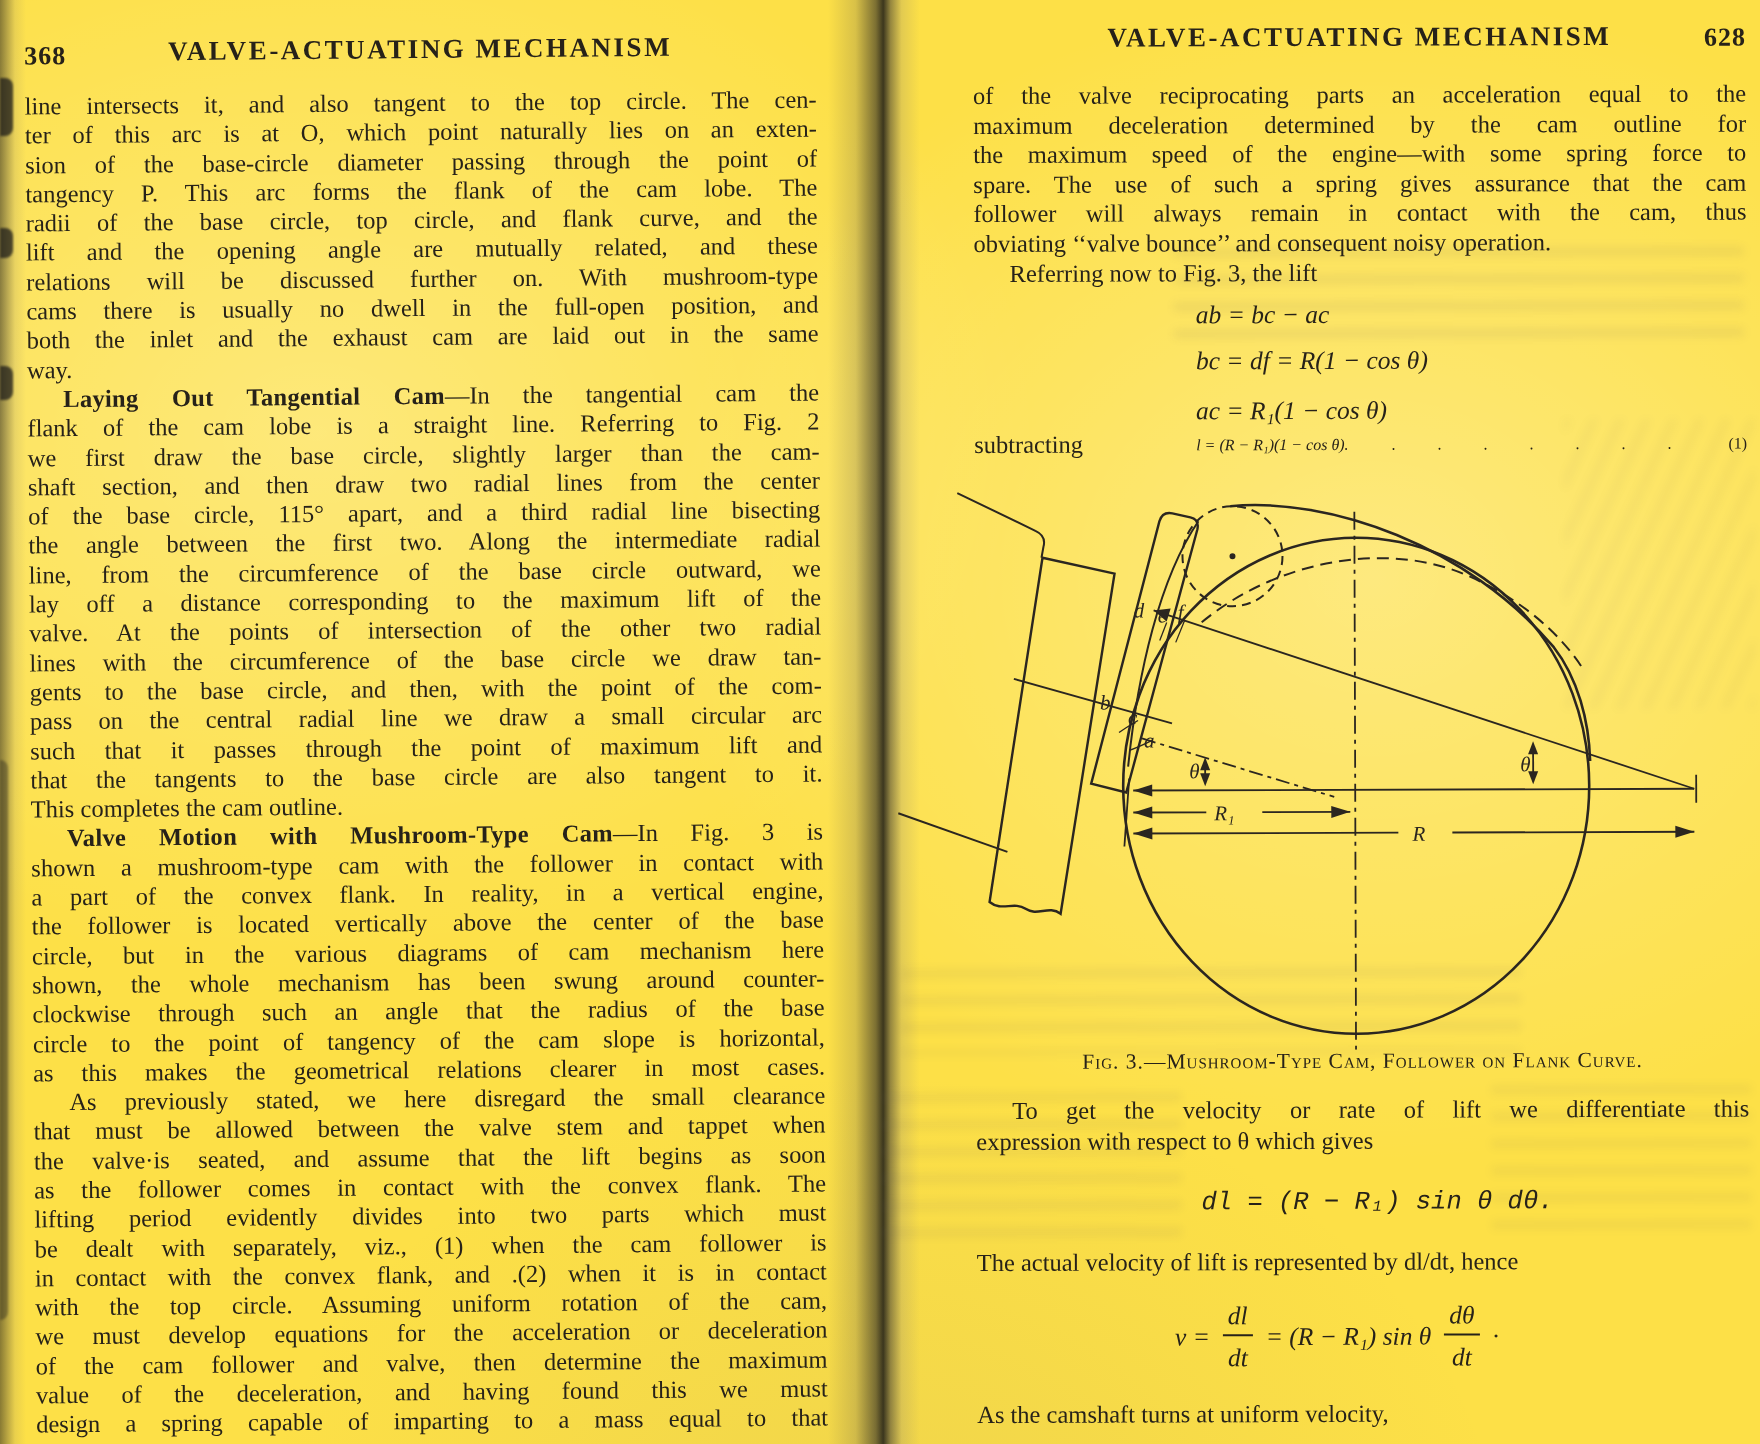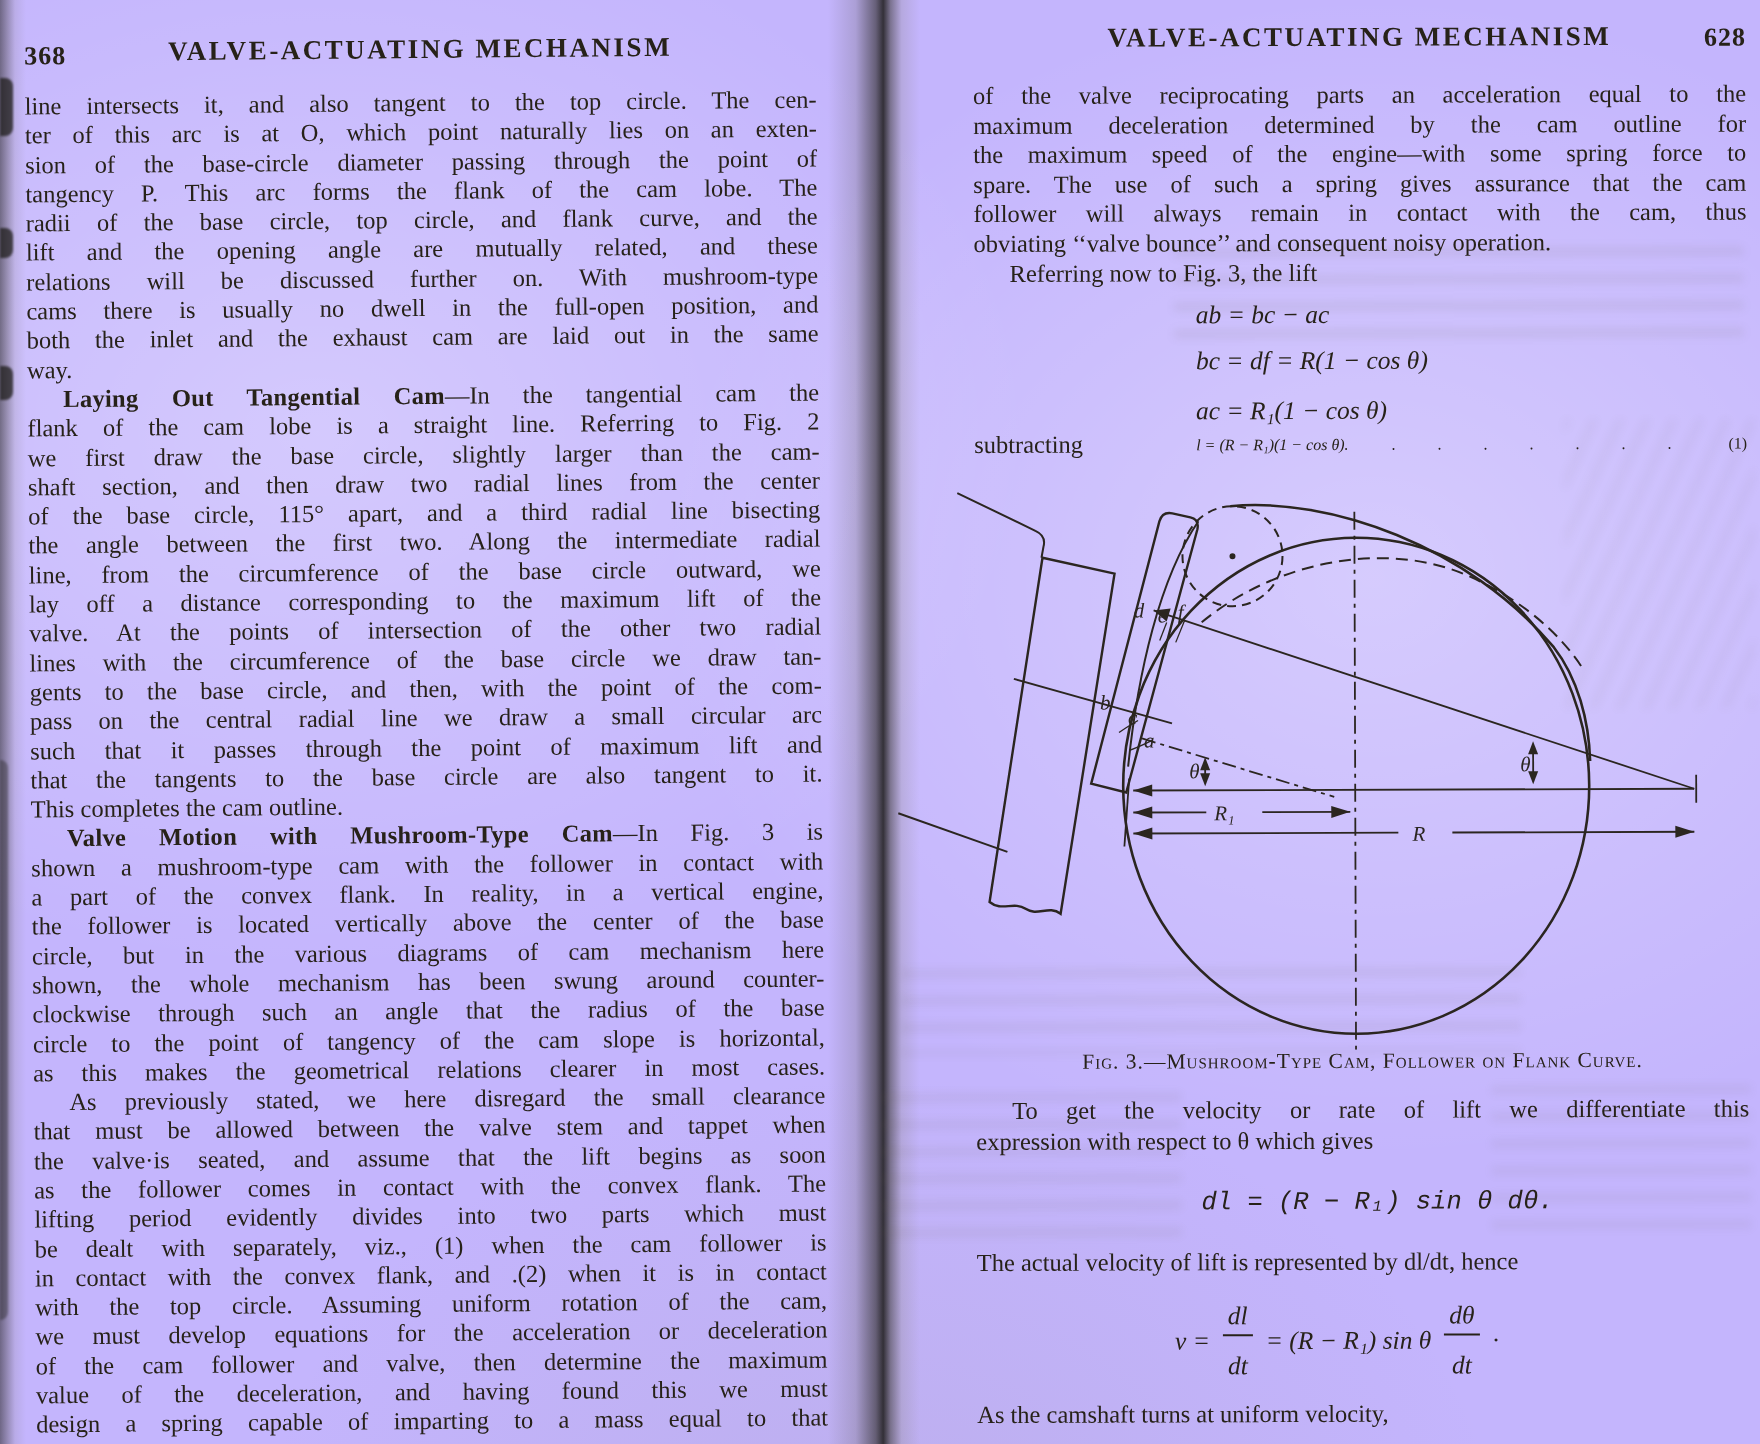--- a/index.html
+++ b/index.html
@@ -1,18 +1,18 @@
 <!DOCTYPE html>
 <html><head>
 <meta charset="utf-8">
 <style>
   html,body{margin:0;padding:0;}
   #stage{
     position:relative; width:1760px; height:1444px; overflow:hidden;
-    background:#c4b5fd;
+    background:#fde047;
     font-family:"Liberation Serif","DejaVu Serif",serif;
     color:#272219;
   }
   #stage::before{
     content:""; position:absolute; inset:0; pointer-events:none;
     background:
       radial-gradient(1200px 900px at 18% 30%, rgba(255,255,255,.28), rgba(255,255,255,0) 60%),
       radial-gradient(1100px 900px at 78% 40%, rgba(255,255,255,.30), rgba(255,255,255,0) 65%),
       radial-gradient(900px 700px at 50% 108%, rgba(120,112,100,.10), rgba(120,112,100,0) 70%);
   }
@@ -44,21 +44,21 @@
 
   
   .eqline{position:absolute; font-style:italic; font-size:25.5px;}
   #eq4-row{position:absolute; display:flex; align-items:baseline;}
   #eq4-row .dots{flex:1; text-align:center; letter-spacing:14px; word-spacing:10px; font-style:normal; overflow:hidden;}
   #eq4-row .eqnum{font-style:normal;}
   .plainline{position:absolute; font-size:24.5px;}
   #v-eq{position:absolute; display:flex; align-items:center; gap:13px; font-style:italic; font-size:25.5px;}
   .frac{display:inline-flex; flex-direction:column; align-items:center; line-height:1.1;}
   .frac .fnum{padding:0 5px 4px; border-bottom:2px solid #272219;}
-  .frac .fden{padding-top:16px;}
+  .frac .fden{padding-top:8px;}
 
   
   #fig-caption{position:absolute; text-align:center; font-variant:small-caps; font-size:21.5px; letter-spacing:1px;}
   #fig3{position:absolute; left:880px; top:450px; width:880px; height:600px;}
   #fig3 text{font-family:"Liberation Serif","DejaVu Serif",serif; font-style:italic; font-size:21px; fill:#2b2620;}
 </style>
 </head>
 <body>
 
 <div id="stage">

